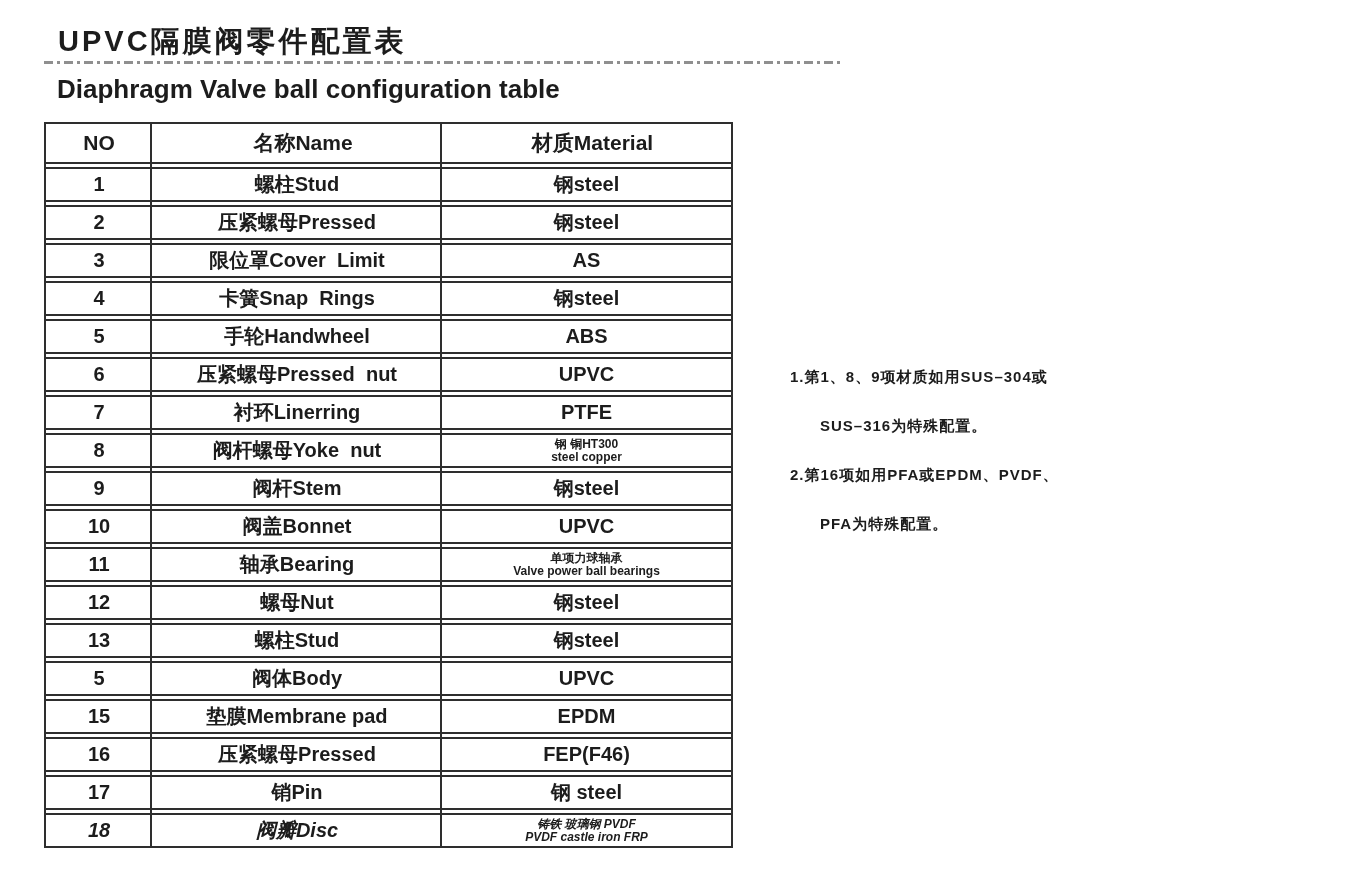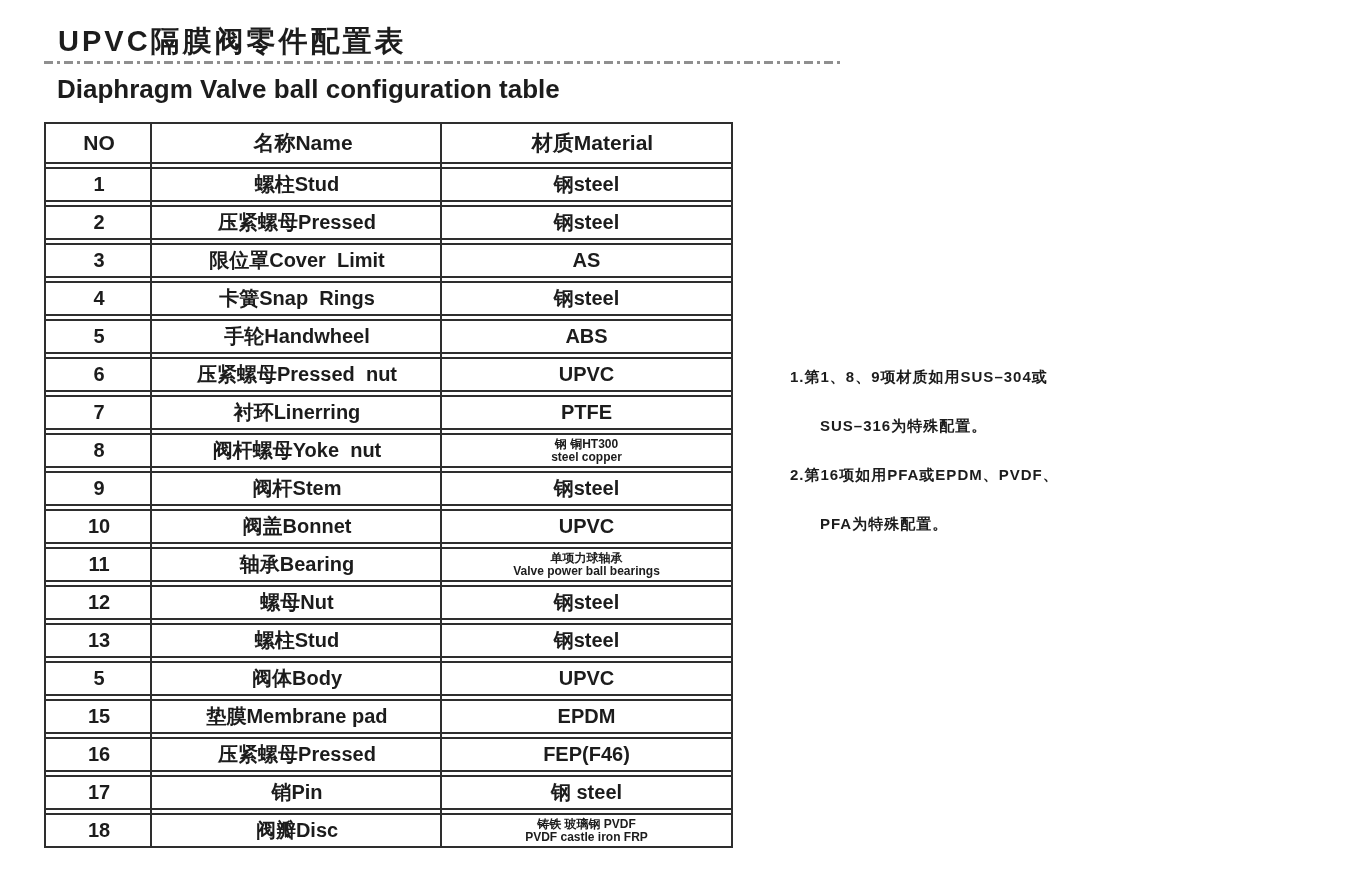--- a/index.html
+++ b/index.html
@@ -54,21 +54,21 @@
     display:grid;
     grid-template-columns:106px 290px 1fr;
     border-top:2px solid var(--border);
     border-bottom:2px solid var(--border);
     margin-bottom:3px;
     height:31px;
     align-items:center;
   }
   .trow.header{height:38px;gap:6px;}
   #rows-host{display:contents;}
-  #rows-host .trow:last-child{margin-bottom:0;}
+  #rows-host .trow:last-child{margin-bottom:0;font-style:italic;}
 
   .cell{
     text-align:center;
     font-size:20px;
     line-height:1.05;
     white-space:pre;
     align-self:center;
     display:flex;flex-direction:column;justify-content:center;align-items:center;
     height:100%;
   }

